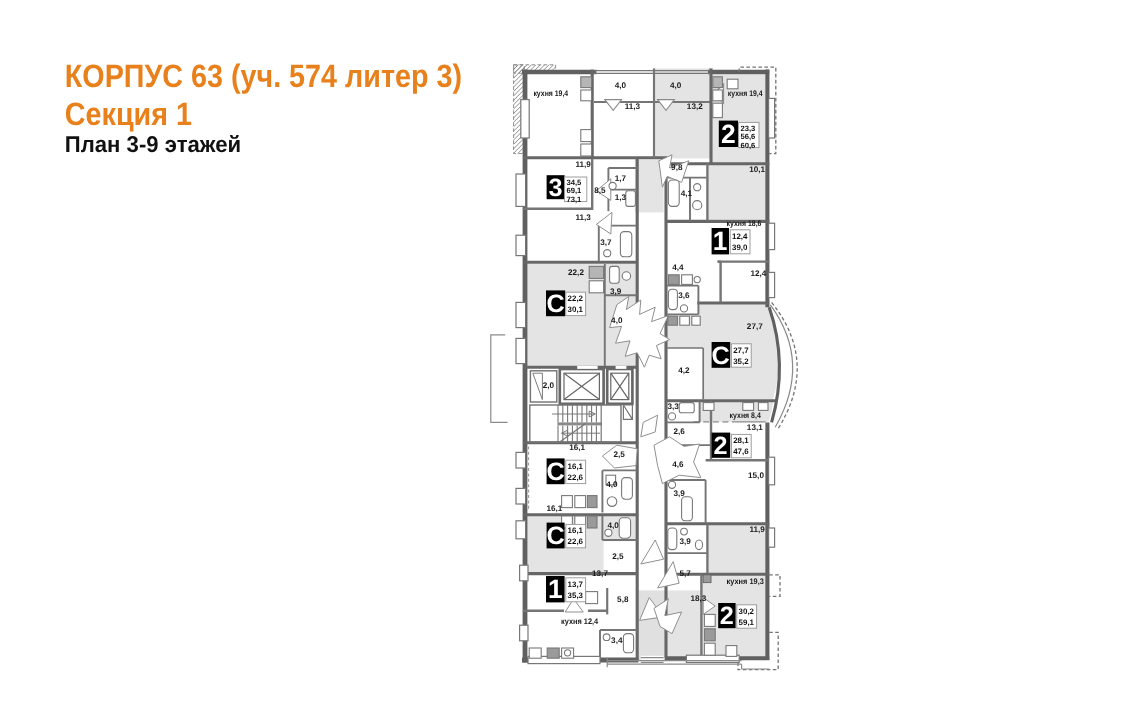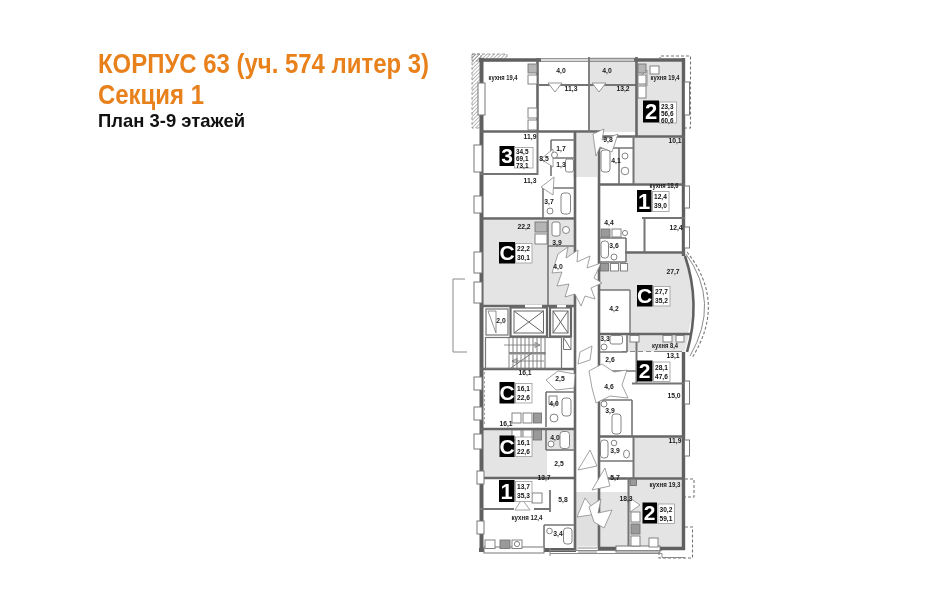--- a/index.html
+++ b/index.html
@@ -1,17 +1,17 @@
 <!DOCTYPE html>
 <html><head>
 <meta charset="utf-8">
 <style>
   html,body{margin:0;padding:0;background:#ffffff;}
   .page{position:relative;width:868px;height:600px;background:#fff;overflow:hidden;
-        font-family:"Liberation Sans", sans-serif;margin-left:44px;}
+        font-family:"Liberation Sans", sans-serif;}
   svg text{font-family:"Liberation Sans", sans-serif;}
 </style>
 </head>
 <body>
 <div class="page">
 <svg width="941" height="600" viewBox="0 0 941 600" xmlns="http://www.w3.org/2000/svg">
 <defs>
   <pattern id="hatch" patternUnits="userSpaceOnUse" width="2.6" height="2.6" patternTransform="rotate(45)">
     <line x1="0" y1="0" x2="0" y2="2.6" stroke="#858585" stroke-width="1.1"></line>
   </pattern>

